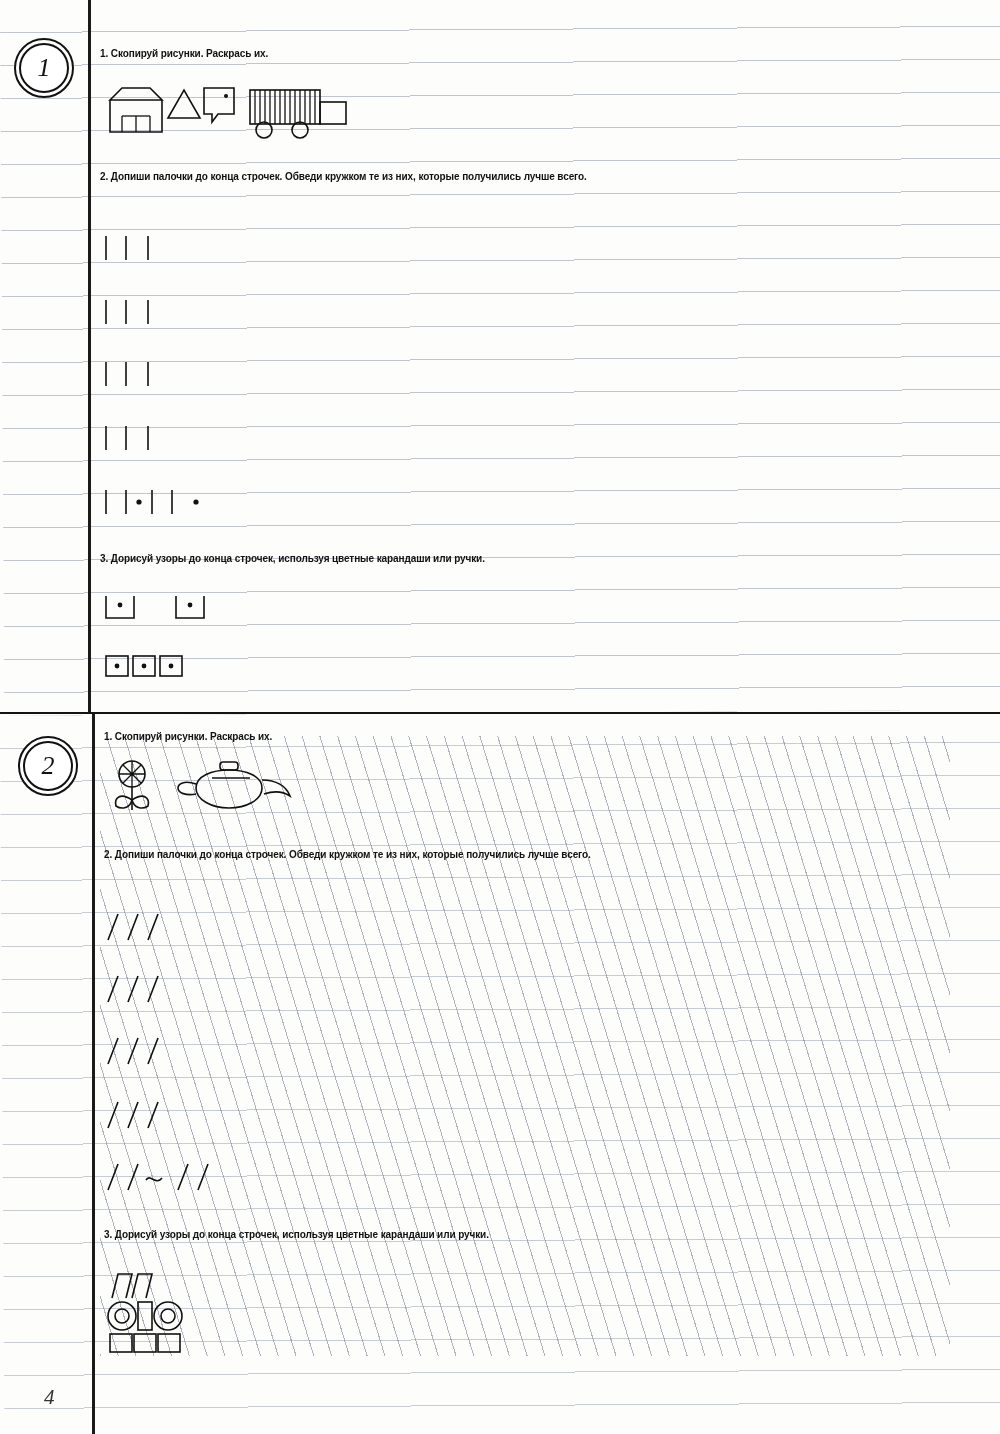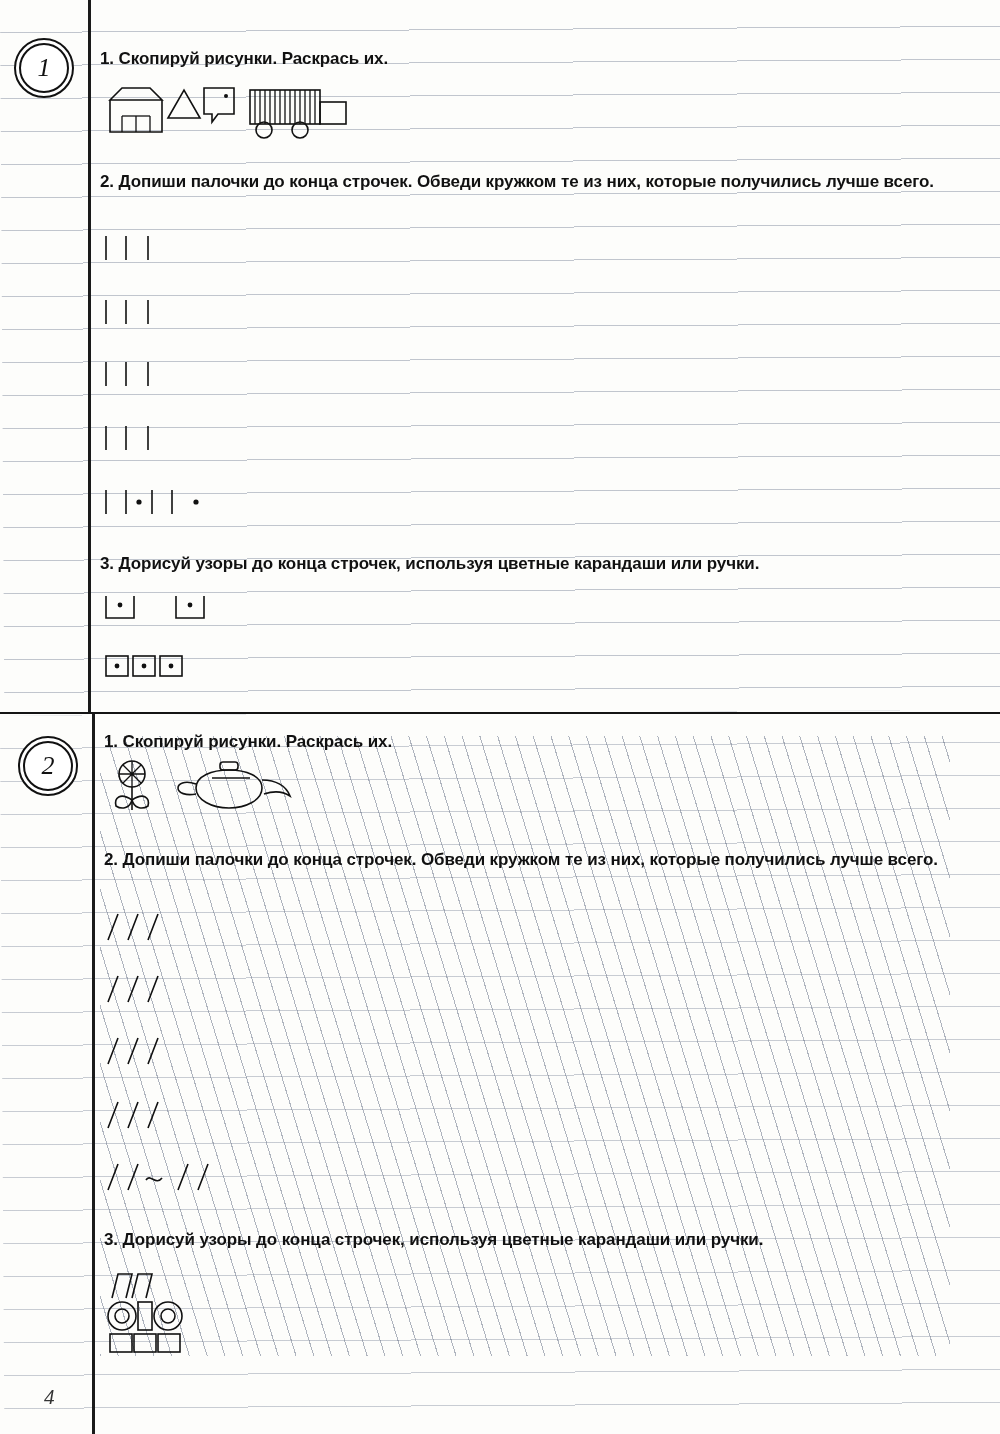--- a/index.html
+++ b/index.html
@@ -85,21 +85,21 @@
     font-family:"Liberation Serif", serif;
     font-size:26px;
     font-style:italic;
     color:#111;
   }
   
   .task{
     position:absolute;
     font-family:"Liberation Sans", sans-serif;
     font-weight:bold;
-    font-size:17px;
+    font-size:10px;
     letter-spacing:-0.1px;
     color:#111;
     line-height:1.45;
   }
   .task.wide{width:850px;}
   
   .row{
     position:absolute;
     height:40px;
   }

